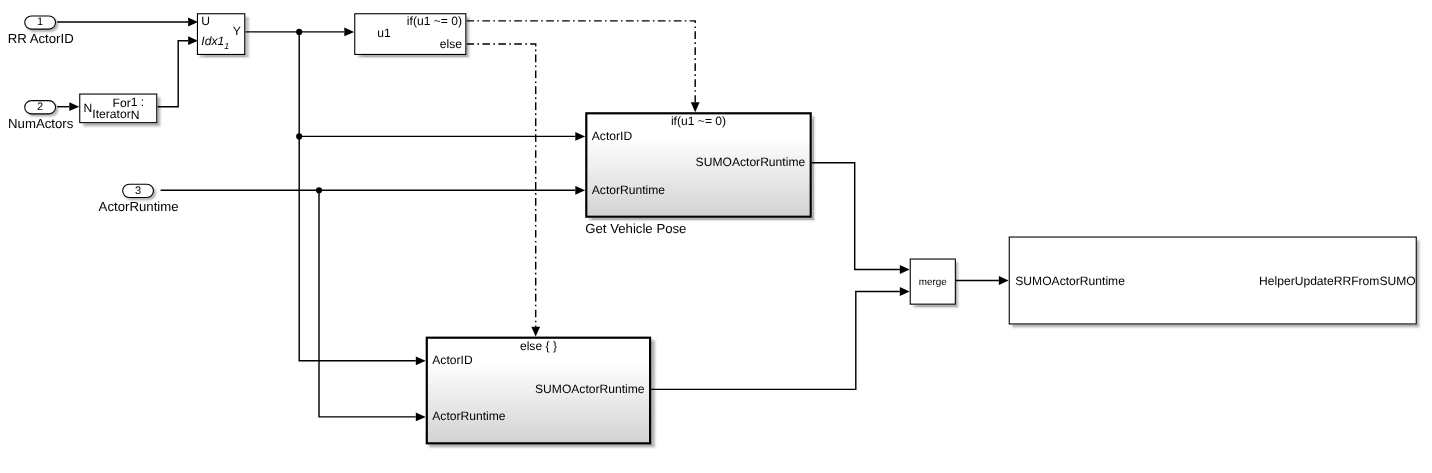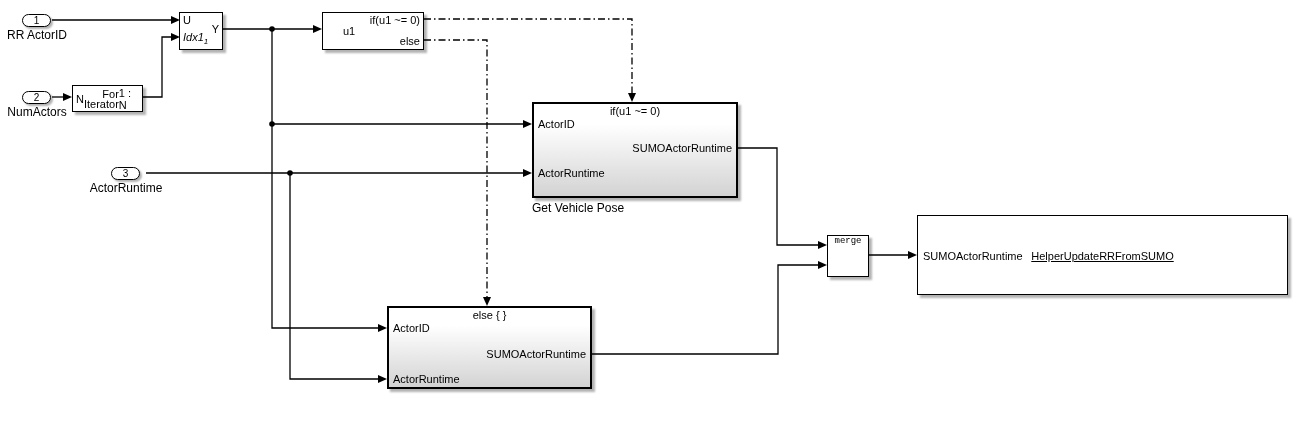--- a/index.html
+++ b/index.html
@@ -31,22 +31,22 @@
     position:absolute; width:29px; height:13px; background:#fff;
     border:1px solid #000; border-radius:7px; box-sizing:border-box;
     text-align:center; font-size:10px; line-height:11px;
     box-shadow:2px 2px 2px rgba(0,0,0,0.30);
   }
   .port-label {
     position:absolute; width:90px; text-align:center; font-size:12px;
     line-height:13px; white-space:nowrap;
   }
   .merge-box {
-    display:flex; justify-content:center;
-    font-family:Liberation Mono, monospace; font-size:9px;
+    display:flex; align-items:center; justify-content:center;
+    font-family:Liberation Sans, sans-serif; font-size:9px;
   }
   .foriter {
     display:flex; align-items:center; justify-content:space-between;
     padding:0 3px; font-size:11px;
   }
   .foriter .mid { text-align:right; line-height:10px; font-size:11px; }
   sub.idx-sub { font-size:8px; }
 </style>
 </head>
 <body>
@@ -143,29 +143,29 @@
   </div>
 
   <div class="block subsystem" style="left:532px; top:102px; width:206px; height:96px;">
     <span class="ctrl-label">if(u1 ~= 0)</span>
     <span class="plabel" style="left:4px; top:14px;">ActorID</span>
     <span class="plabel" style="right:4px; top:38px;">SUMOActorRuntime</span>
     <span class="plabel" style="left:4px; top:63px;">ActorRuntime</span>
   </div>
   <div class="bname" style="left:532px; top:202px; width:206px;">Get Vehicle Pose</div>
 
-  <div class="block subsystem" style="left:387px; top:306px; width:205px; height:83px;">
+  <div class="block subsystem" style="left:387px; top:306px; width:205px; height:98px;">
     <span class="ctrl-label">else { }</span>
     <span class="plabel" style="left:4px; top:14px;">ActorID</span>
     <span class="plabel" style="right:4px; top:40px;">SUMOActorRuntime</span>
     <span class="plabel" style="left:4px; top:65px;">ActorRuntime</span>
   </div>
 
   <div class="block merge-box" style="left:827px; top:235px; width:42px; height:42px;">
     <span>merge</span>
   </div>
 
   <div class="block" style="left:917px; top:215px; width:371px; height:80px;">
     <span class="plabel" style="left:5px; top:34px;">SUMOActorRuntime</span>
-    <span class="plabel" style="left:0; top:34px; width:100%; text-align:center;text-decoration:underline;">HelperUpdateRRFromSUMO</span>
+    <span class="plabel" style="left:0; top:34px; width:100%; text-align:right;">HelperUpdateRRFromSUMO</span>
   </div>
 
 </div>
 
 </body></html>

